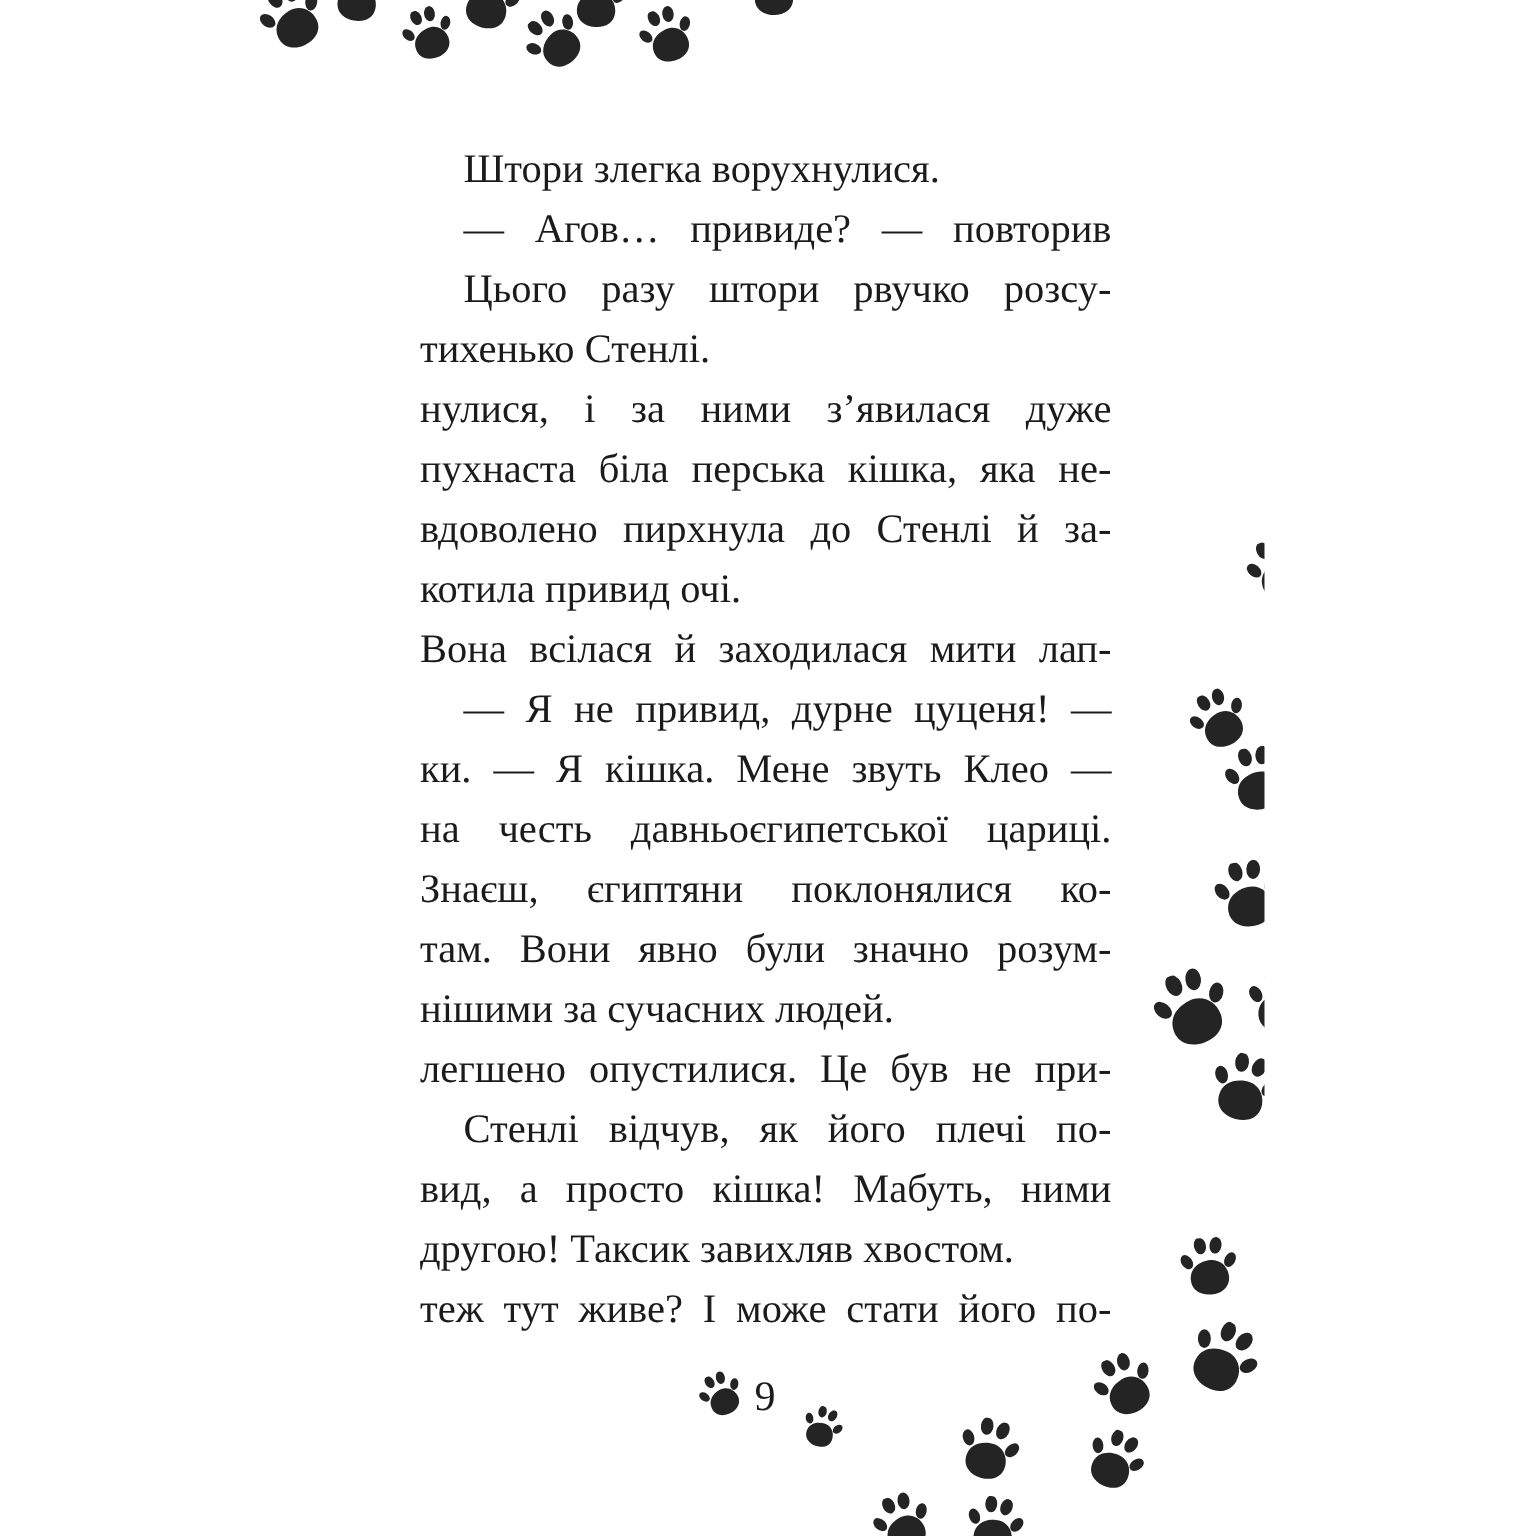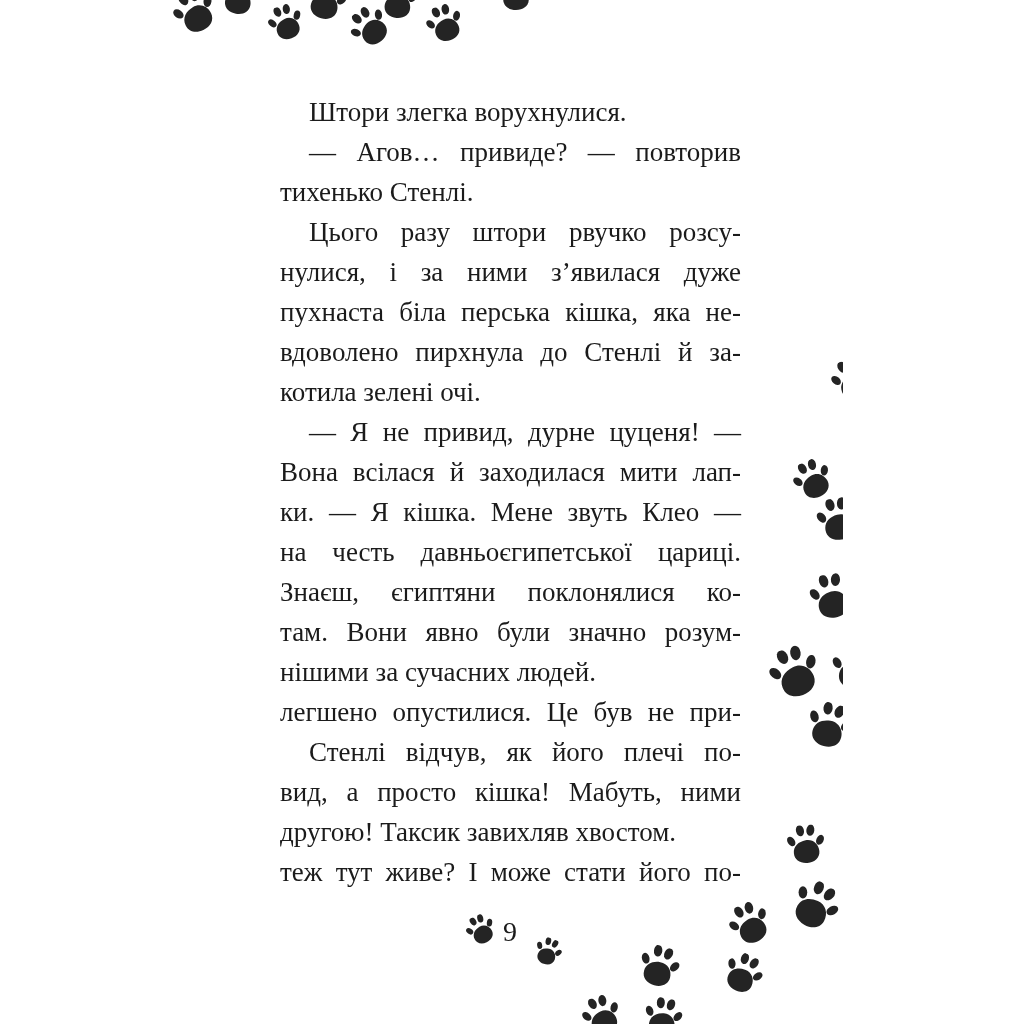--- a/index.html
+++ b/index.html
@@ -140,28 +140,28 @@
         <svg viewBox="0 0 100 100" class="paw" style="left: 466px; top: 915px; width: 30px; height: 30px; transform: rotate(-25deg);">
           <use href="#paw-shape"></use>
         </svg>
         <svg viewBox="0 0 100 100" class="paw" style="left: 534px; top: 938px; width: 28px; height: 28px; transform: rotate(20deg);">
           <use href="#paw-shape"></use>
         </svg>
       </div>
     <div class="text-block">
         <div class="line first last">Штори злегка ворухнулися.</div>
         <div class="line first">— Агов… привиде? — повторив</div>
+        <div class="line first">Цього разу штори рвучко розсу-</div>
         <div class="line last">тихенько Стенлі.</div>
-        <div class="line first">Цього разу штори рвучко розсу-</div>
         <div class="line">нулися, і за ними з’явилася дуже</div>
         <div class="line">пухнаста біла перська кішка, яка не-</div>
         <div class="line">вдоволено пирхнула до Стенлі й за-</div>
-        <div class="line last">котила зелені очі.</div>
+        <div class="line last">котила привид очі.</div>
+        <div class="line">Вона всілася й заходилася мити лап-</div>
         <div class="line first">— Я не привид, дурне цуценя! —</div>
-        <div class="line">Вона всілася й заходилася мити лап-</div>
         <div class="line">ки. — Я кішка. Мене звуть Клео —</div>
         <div class="line">на честь давньоєгипетської цариці.</div>
         <div class="line">Знаєш, єгиптяни поклонялися ко-</div>
         <div class="line">там. Вони явно були значно розум-</div>
         <div class="line last">нішими за сучасних людей.</div>
         <div class="line">легшено опустилися. Це був не при-</div>
         <div class="line first">Стенлі відчув, як його плечі по-</div>
         <div class="line">вид, а просто кішка! Мабуть, ними</div>
         <div class="line last">другою! Таксик завихляв хвостом.</div>
         <div class="line">теж тут живе? І може стати його по-</div>

